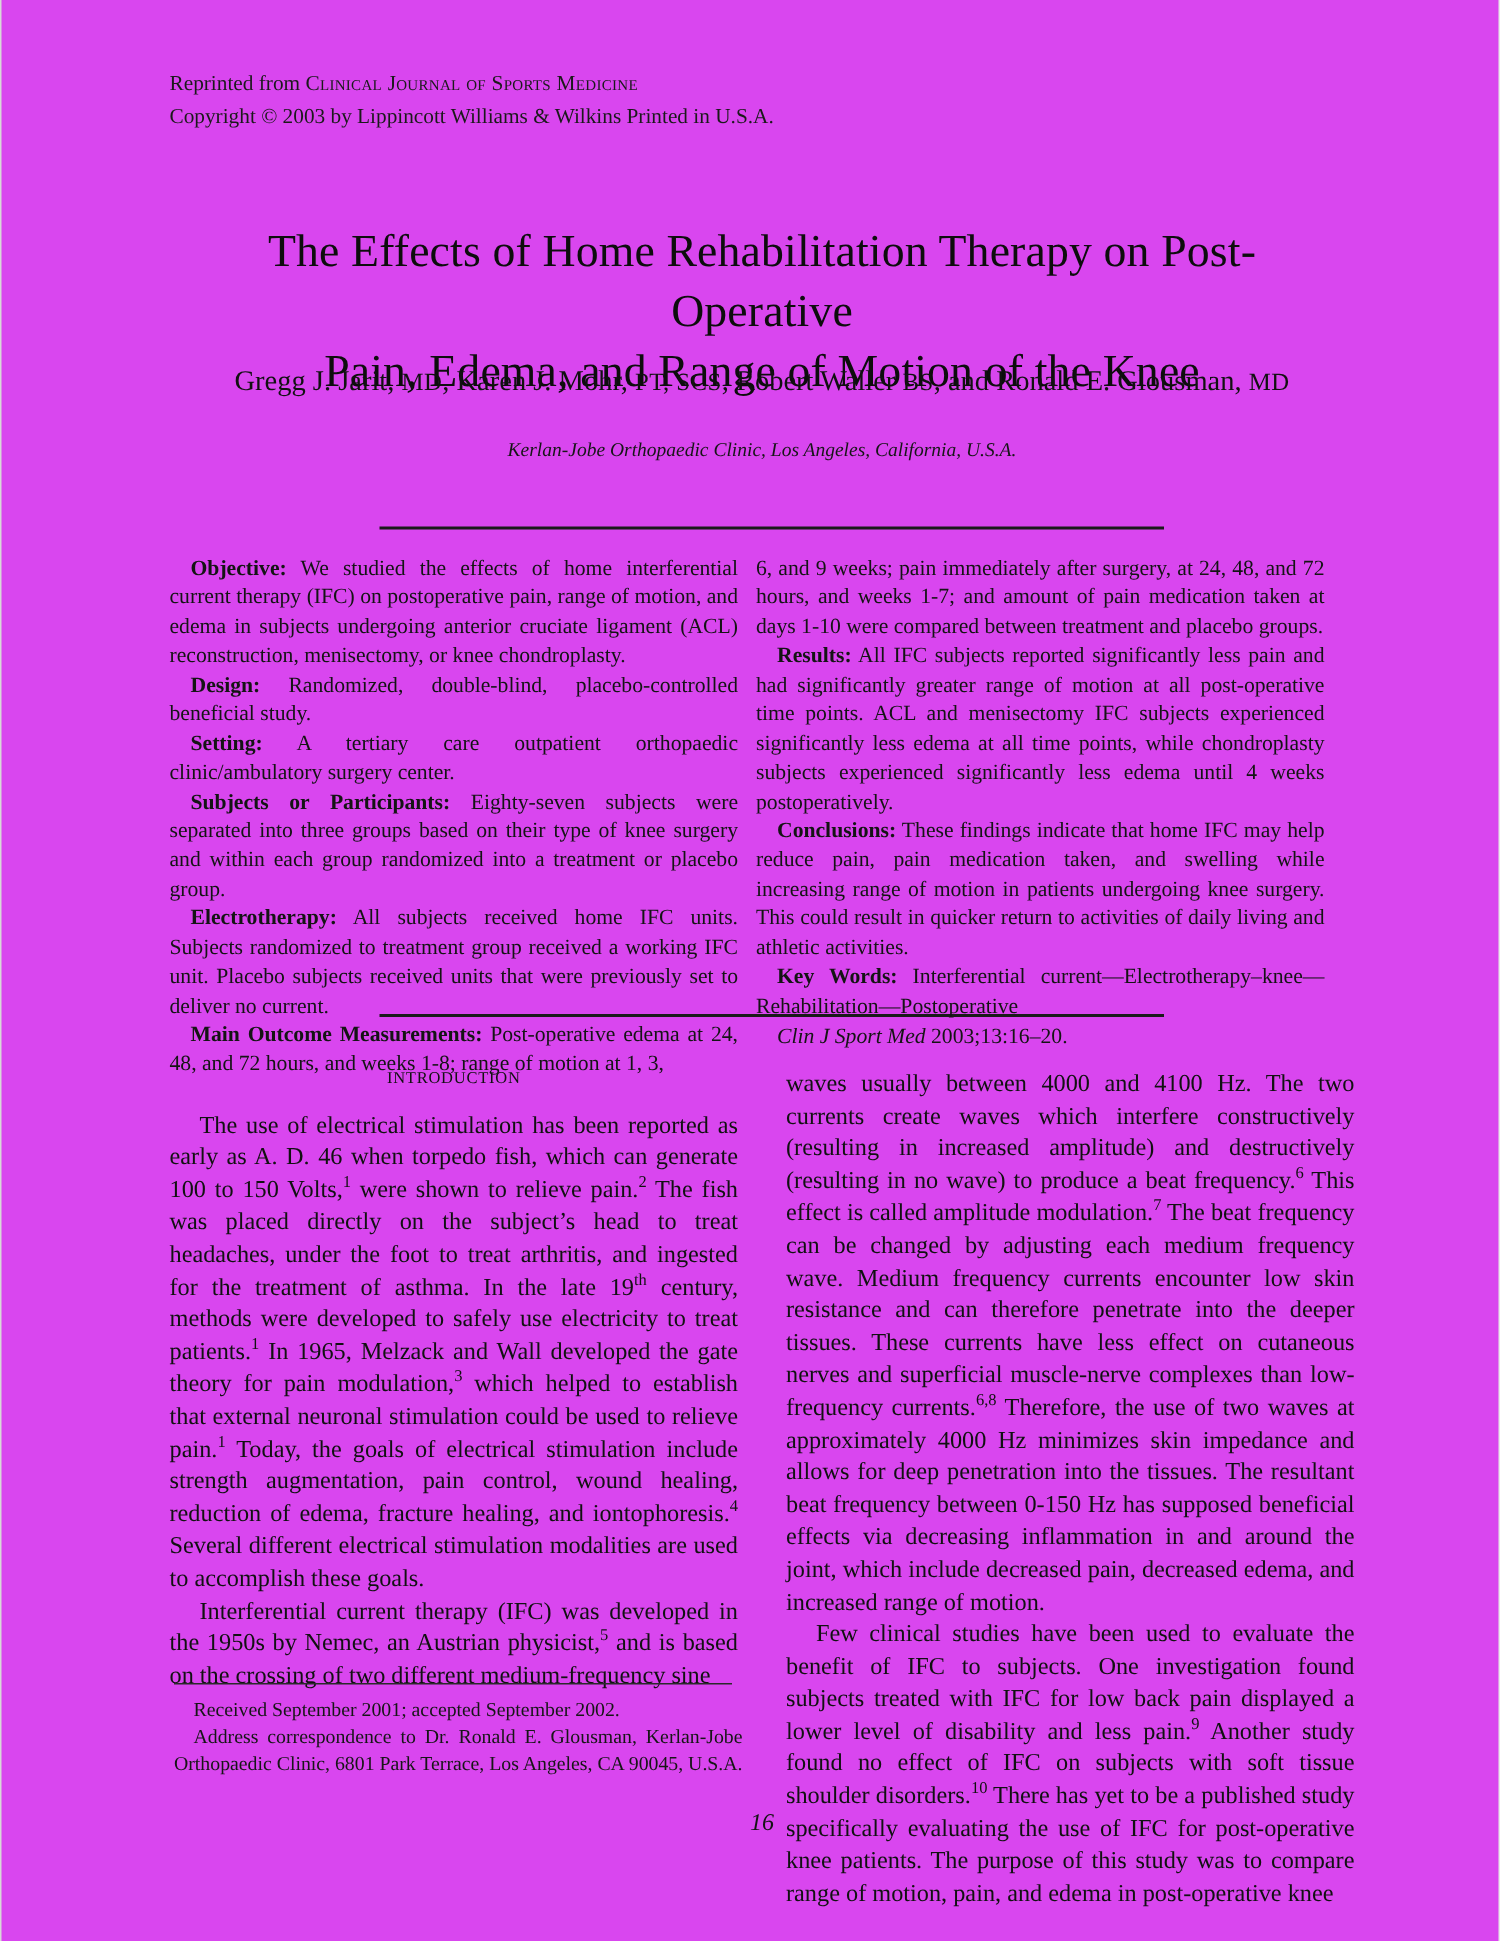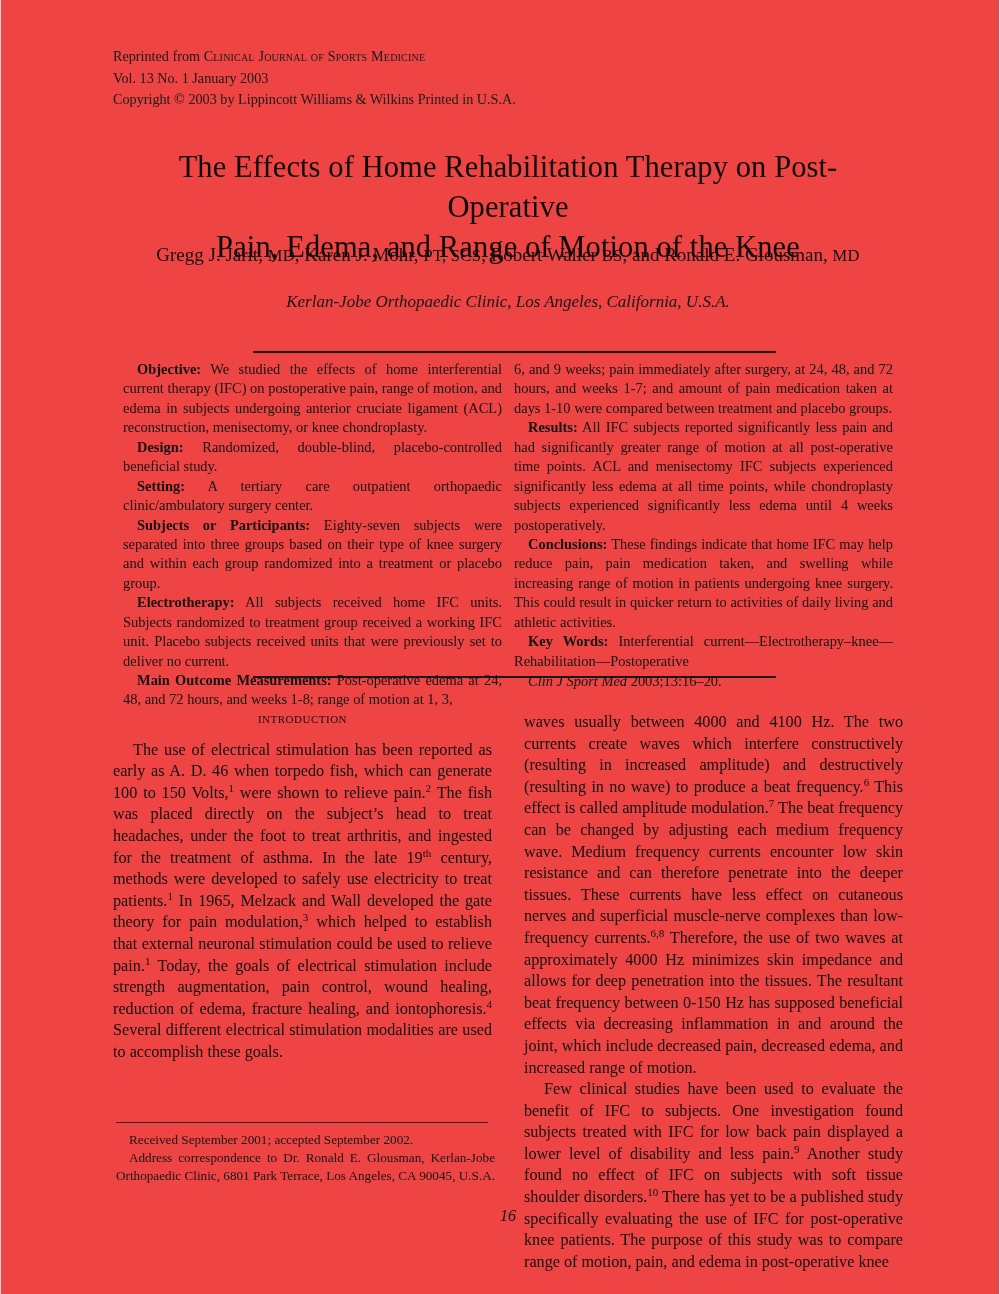--- a/index.html
+++ b/index.html
@@ -8,21 +8,21 @@
     background: #ffffff;
   }
   body {
     font-family: "Liberation Serif", serif;
     color: #111111;
   }
   .page {
     position: relative;
     width: 1000px;
     height: 1294px;
-    background: #ef4444;
+    background: #d946ef;
     box-sizing: border-box;
     overflow: hidden;
     border-left: 1px solid #d8d8d8;
     border-right: 1px solid #e8e8e8;
   }
   .inner {
     position: absolute;
     left: 112px;
     top: 0;
     width: 790px;
@@ -77,21 +77,21 @@
   }
 
   
   .affiliation {
     position: absolute;
     top: 292px;
     left: 0;
     width: 790px;
     text-align: center;
     font-style: italic;
-    font-size: 17px;
+    font-size: 13px;
     color: #161616;
   }
 
   
   .rule-top {
     position: absolute;
     top: 351px;
     left: 140px;
     width: 523px;
     height: 0;
@@ -102,26 +102,25 @@
     top: 676px;
     left: 140px;
     width: 523px;
     height: 0;
     border-top: 2.2px solid #1a1a1a;
   }
 
   
   .abstract {
     position: absolute;
-    top: 360px;
+    top: 370px;
     left: 0;
     width: 790px;
     display: flex;
     gap: 12px;
-    margin-left: 10px;
   }
   .abstract .col {
     width: 379px;
     font-size: 14.45px;
     line-height: 1.345;
     text-align: justify;
     text-justify: inter-word;
     hyphens: manual;
     color: #141414;
   }
@@ -209,21 +208,20 @@
   }
 </style>
 </head>
 <body>
 
 <div class="page">
   <div class="inner">
 
     <div class="masthead">
       <div><span>Reprinted from </span><span class="sc">Clinical Journal of Sports Medicine</span></div>
-      <div>Vol. 13 No. 1 January 2003</div>
       <div>Copyright © 2003 by Lippincott Williams &amp; Wilkins  Printed in U.S.A.</div>
     </div>
 
     <h1 class="title">
       <span>The Effects of Home Rehabilitation Therapy on Post-Operative</span><br>
       <span>Pain, Edema, and Range of Motion of the Knee</span>
     </h1>
 
     <div class="authors">
       <span>Gregg J. Jarit,</span>
@@ -256,20 +254,21 @@
         <p><span class="lbl">Conclusions:</span><span> These findings indicate that home IFC may help reduce pain, pain medication taken, and swelling while increasing range of motion in patients undergoing knee surgery. This could result in quicker return to activities of daily living and athletic activities.</span></p>
         <p><span class="lbl">Key Words:</span><span> Interferential current—Electrotherapy–knee—Rehabilitation—Postoperative</span></p>
         <div class="cite-line"><i>Clin J Sport Med</i><span> 2003;13:16–20.</span></div>
       </div>
     </div>
 
     <div class="body-cols">
       <div class="col">
         <p class="secthead">INTRODUCTION</p>
         <p><span>The use of electrical stimulation has been reported as early as A. D. 46 when torpedo fish, which can generate 100 to 150 Volts,</span><sup>1</sup><span> were shown to relieve pain.</span><sup>2</sup><span> The fish was placed directly on the subject’s head to treat headaches, under the foot to treat arthritis, and ingested for the treatment of asthma. In the late 19</span><sup>th</sup><span> century, methods were developed to safely use electricity to treat patients.</span><sup>1</sup><span> In 1965, Melzack and Wall developed the gate theory for pain modulation,</span><sup>3</sup><span> which helped to establish that external neuronal stimulation could be used to relieve pain.</span><sup>1</sup><span> Today, the goals of electrical stimulation include strength augmentation, pain control, wound healing, reduction of edema, fracture healing, and iontophoresis.</span><sup>4</sup><span> Several different electrical stimulation modalities are used to accomplish these goals.</span></p>
+        <p><span>Interferential current therapy (IFC) was developed in the 1950s by Nemec, an Austrian physicist,</span><sup>5</sup><span> and is based on the crossing of two different medium-frequency sine</span></p>
       </div>
       <div class="col">
         <p class="noindent" style="text-indent:0"><span>waves usually between 4000 and 4100 Hz. The two currents create waves which interfere constructively (resulting in increased amplitude) and destructively (resulting in no wave) to produce a beat frequency.</span><sup>6</sup><span> This effect is called amplitude modulation.</span><sup>7</sup><span> The beat frequency can be changed by adjusting each medium frequency wave. Medium frequency currents encounter low skin resistance and can therefore penetrate into the deeper tissues. These currents have less effect on cutaneous nerves and superficial muscle-nerve complexes than low-frequency currents.</span><sup>6,8</sup><span> Therefore, the use of two waves at approximately 4000 Hz minimizes skin impedance and allows for deep penetration into the tissues. The resultant beat frequency between 0-150 Hz has supposed beneficial effects via decreasing inflammation in and around the joint, which include decreased pain, decreased edema, and increased range of motion.</span></p>
         <p><span>Few clinical studies have been used to evaluate the benefit of IFC to subjects. One investigation found subjects treated with IFC for low back pain displayed a lower level of disability and less pain.</span><sup>9</sup><span> Another study found no effect of IFC on subjects with soft tissue shoulder disorders.</span><sup>10</sup><span> There has yet to be a published study specifically evaluating the use of IFC for post-operative knee patients. The purpose of this study was to compare range of motion, pain, and edema in post-operative knee</span></p>
       </div>
     </div>
 
     <div class="footnote-rule"></div>
     <div class="footnote">
       <p>Received September 2001; accepted September 2002.</p>

